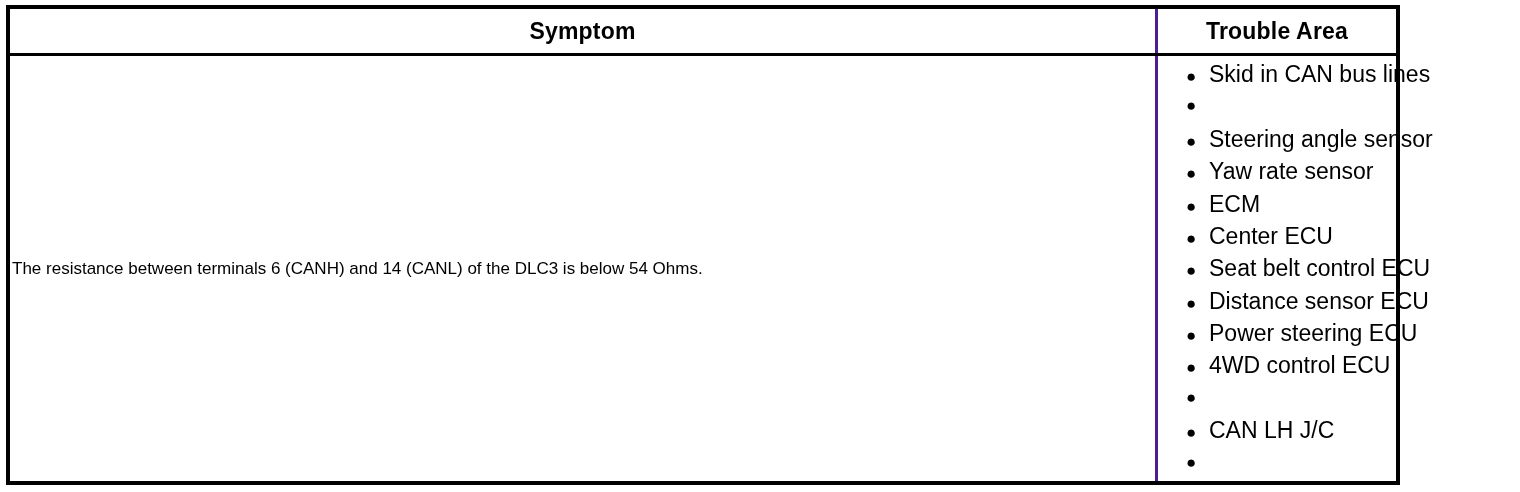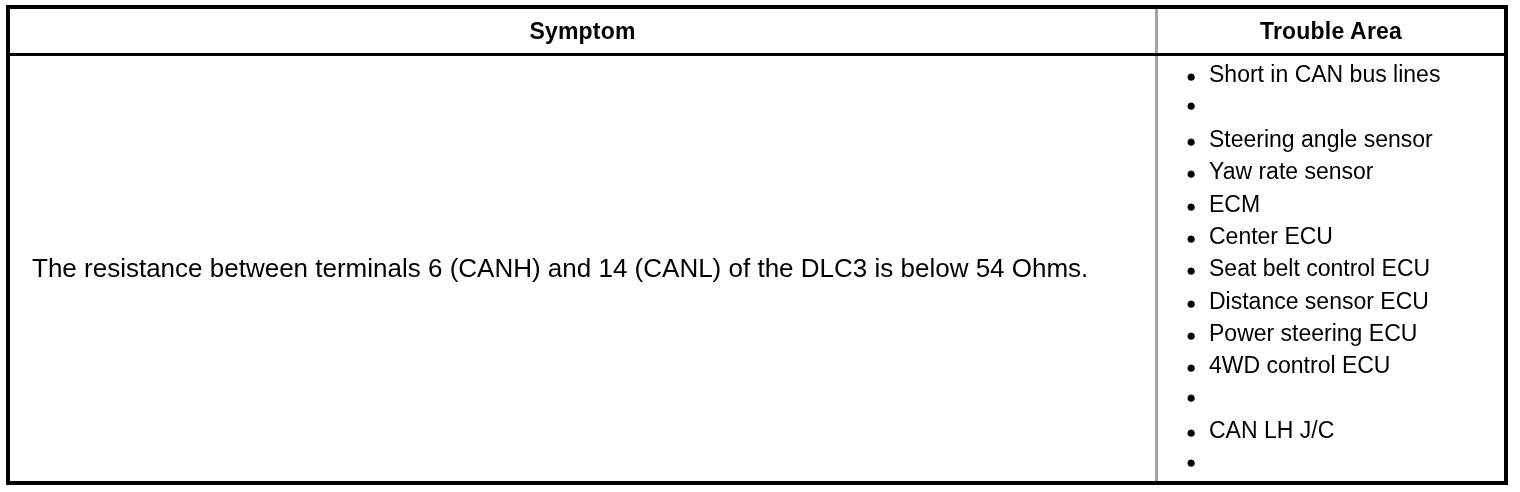--- a/index.html
+++ b/index.html
@@ -20,21 +20,21 @@
     width: 1520px;
     height: 492px;
     overflow: hidden;
   }
 
   
   .trouble-table {
     position: absolute;
     left: 6px;
     top: 5px;
-    width: 1502px;
+    width: 1394px;
     height: 480px;
     box-sizing: border-box;
     border: 4px solid #000000;
     display: flex;
     flex-direction: column;
     background: #ffffff;
   }
 
   
   .table-header-row {
@@ -54,44 +54,44 @@
     flex: 0 0 1145px;
     width: 1145px;
     box-sizing: border-box;
     display: flex;
     align-items: center;
     position: relative;
   }
   .col-trouble {
     flex: 1 1 auto;
     box-sizing: border-box;
-    border-left: 3px solid #a3a3a3;
+    border-left: 3px solid #4c1d95;
     display: flex;
     align-items: center;
     position: relative;
   }
   .table-header-row .col-symptom,
   .table-header-row .col-trouble {
     justify-content: center;
   }
 
   .header-label {
     font-size: 23px;
     font-weight: bold;
     letter-spacing: 0.2px;
     line-height: 1;
     white-space: nowrap;
   }
 
   
   .symptom-text {
-    font-size: 26px;
+    font-size: 17px;
     font-weight: normal;
     line-height: 1.25;
-    padding-left: 22px;
+    padding-left: 2px;
     padding-right: 10px;
     white-space: nowrap;
   }
 
   
   .trouble-list {
     list-style: none;
     margin: 0;
     padding: 0;
     padding-left: 28px;
@@ -136,21 +136,21 @@
     <div class="table-body-row">
 
       <div class="col-symptom">
         <span class="symptom-text">The resistance between terminals 6 (CANH) and 14 (CANL) of the DLC3 is below 54 Ohms.</span>
       </div>
 
       <div class="col-trouble">
         <ul class="trouble-list" id="trouble-list">
             <li class="trouble-item">
               <span class="bullet-icon">●</span>
-              <span class="item-label">Short in CAN bus lines</span>
+              <span class="item-label">Skid in CAN bus lines</span>
             </li>
             <li class="trouble-item">
               <span class="bullet-icon">●</span>
             </li>
             <li class="trouble-item">
               <span class="bullet-icon">●</span>
               <span class="item-label">Steering angle sensor</span>
             </li>
             <li class="trouble-item">
               <span class="bullet-icon">●</span>

